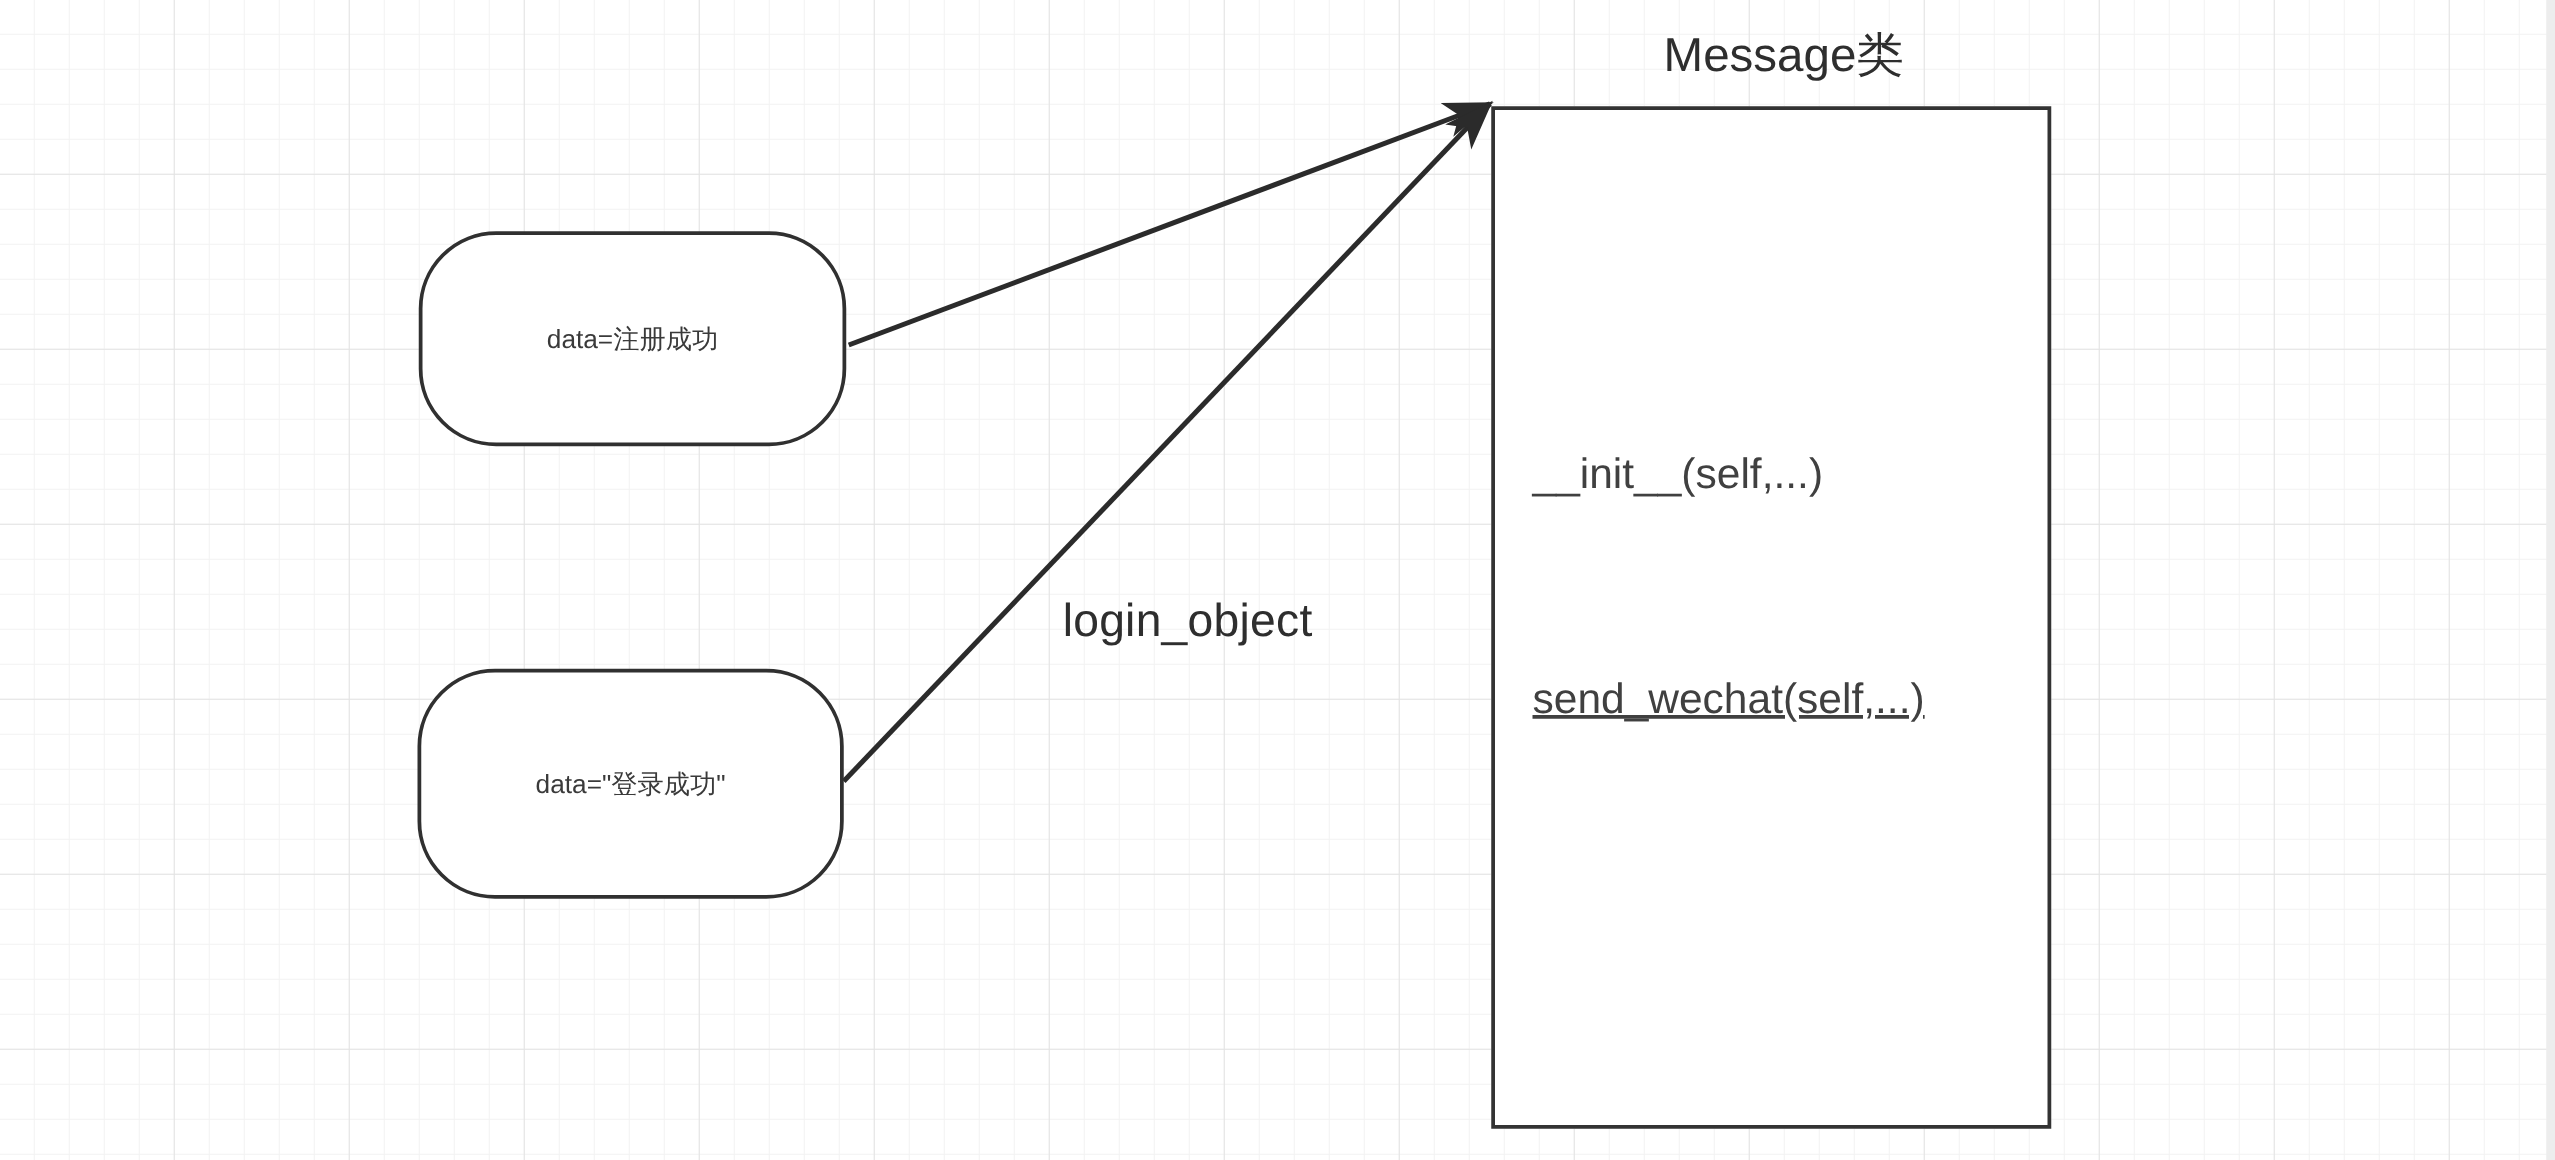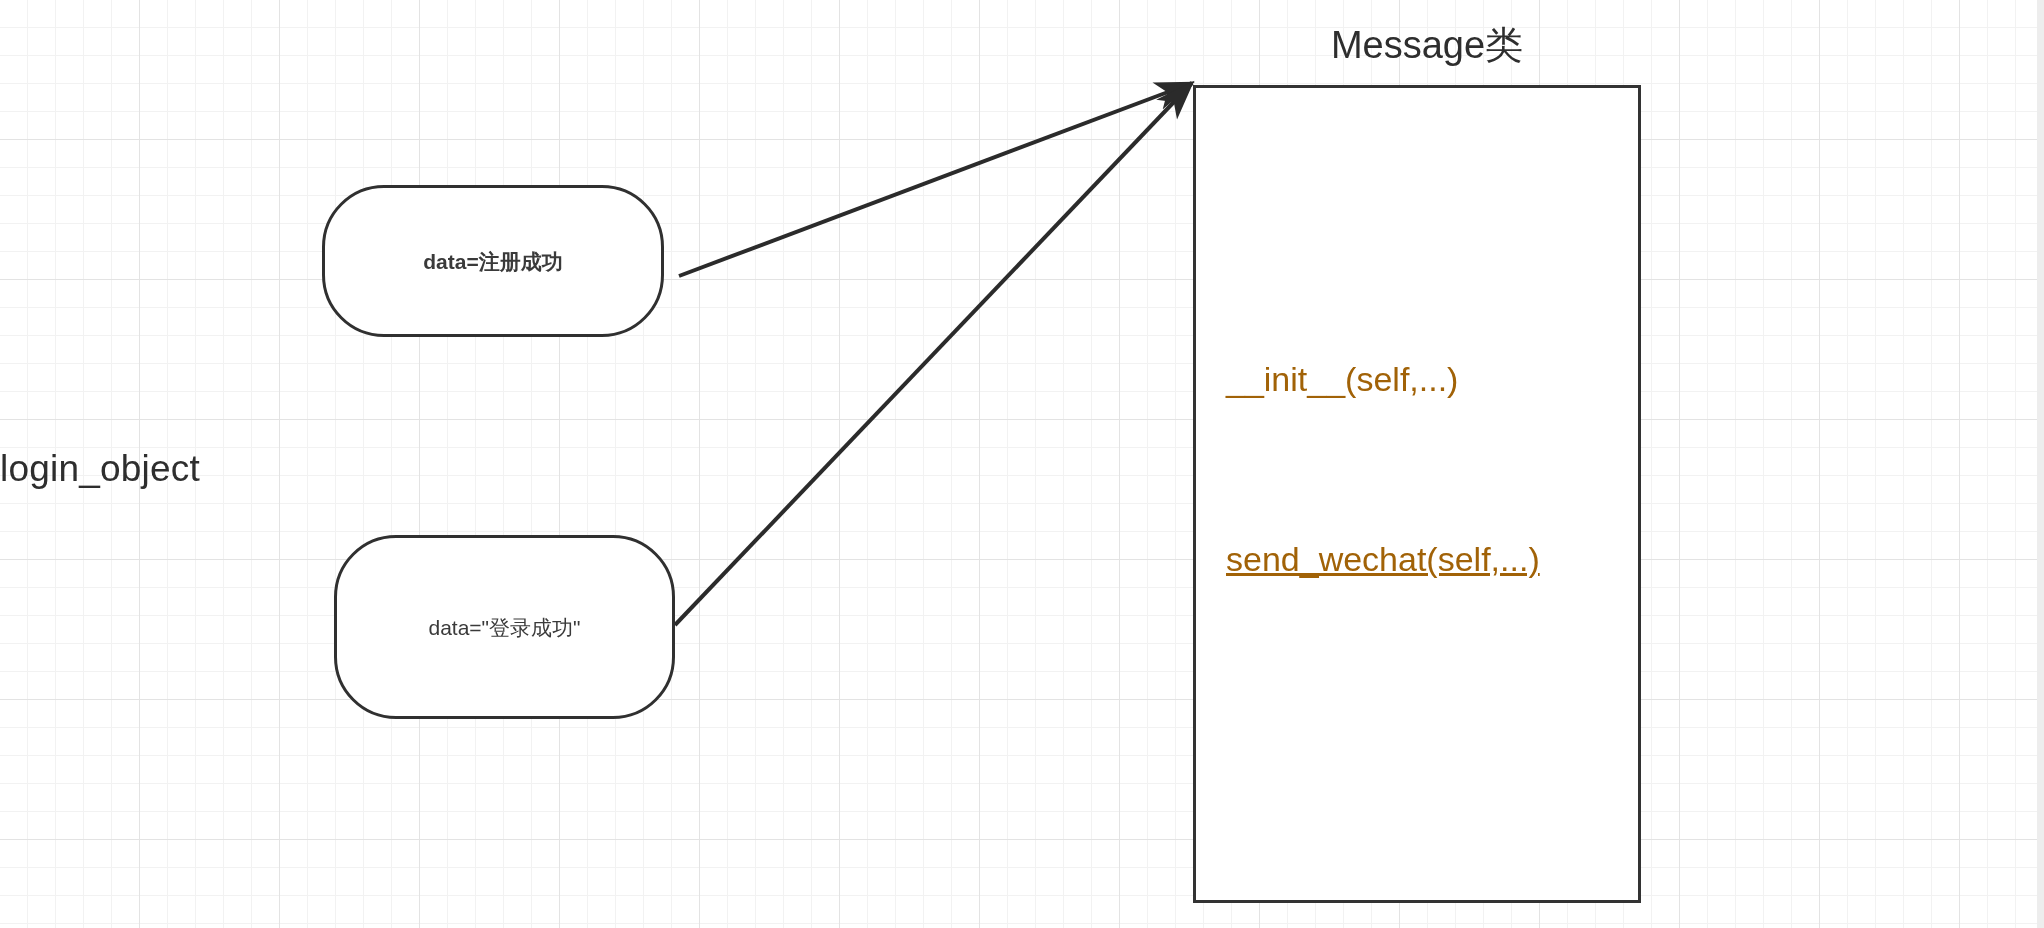--- a/index.html
+++ b/index.html
@@ -76,45 +76,45 @@
     position: absolute;
     font-size: 38px;
     color: #2e2e2e;
     white-space: nowrap;
     line-height: 1;
     text-align: center;
   }
   .method-row {
     position: absolute;
     font-size: 34px;
-    color: #a16207;
+    color: #404040;
     white-space: nowrap;
     line-height: 1;
   }
 </style>
 </head>
 <body>
 
 <div id="canvas">
 
   <svg class="overlay" viewBox="0 0 2044 928" preserveAspectRatio="none">
     <defs>
       <marker id="arrowhead" markerWidth="11" markerHeight="11" refX="9.2" refY="4" orient="auto" markerUnits="strokeWidth">
         <path d="M0,0.4 L10,4 L0,7.6 L2.6,4 Z" fill="#2b2b2b"></path>
       </marker>
     </defs>
     <line class="arrow-line" id="arrow-0" stroke="#2b2b2b" stroke-width="4" fill="none" marker-end="url(#arrowhead)" x1="679" y1="276" x2="1192" y2="83"></line>
     <line class="arrow-line" id="arrow-1" stroke="#2b2b2b" stroke-width="4" fill="none" marker-end="url(#arrowhead)" x1="675" y1="625" x2="1192" y2="83"></line>
   </svg>
 
-  <div class="obj-box" id="obj-box-0" style="left: 322px; top: 185px; width: 342px; height: 152px; font-weight: bold;">
+  <div class="obj-box" id="obj-box-0" style="left: 335px; top: 185px; width: 342px; height: 172px;">
     <span class="obj-text">data=注册成功</span>
   </div>
 
-  <div class="node-label" id="obj-label-1" style="top: 450px; left: 0px; width: 1050px; text-align: left;">login_object</div>
+  <div class="node-label" id="obj-label-1" style="top: 478px; left: 0px; width: 1050px; text-align: right;">login_object</div>
   <div class="obj-box" id="obj-box-1" style="left: 334px; top: 535px; width: 341px; height: 184px;">
     <span class="obj-text">data="登录成功"</span>
   </div>
 
   <div class="class-title" id="class-title" style="top: 26px; left: 0px; width: 2854px;">Message类</div>
   <div class="class-box" id="class-box" style="left: 1193px; top: 85px; width: 448px; height: 818px;">
     <div class="method-row" id="method-0" style="left: 30px; top: 274px;">__init__(self,...)</div>
     <div class="method-row" id="method-2" style="left: 30px; top: 454px; text-decoration: underline;">send_wechat(self,...)</div>
   </div>
 

